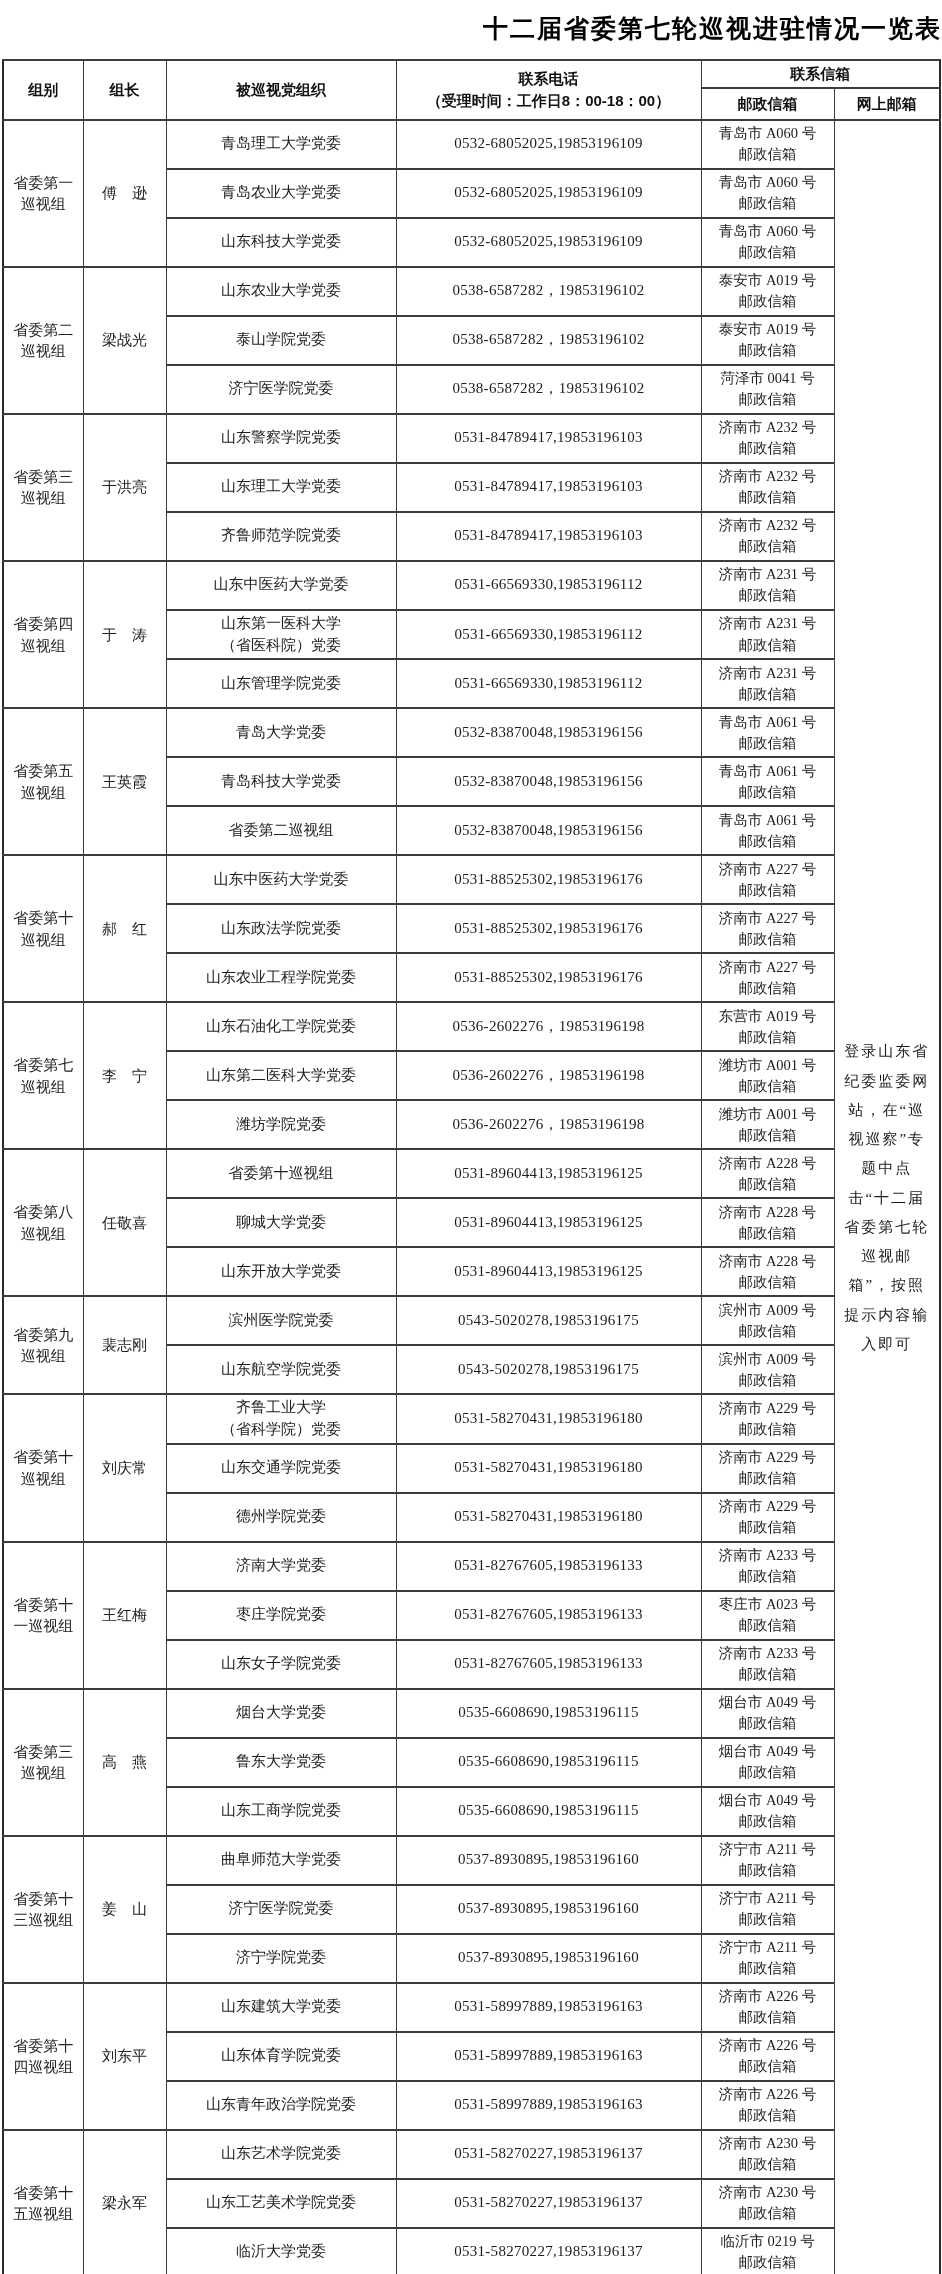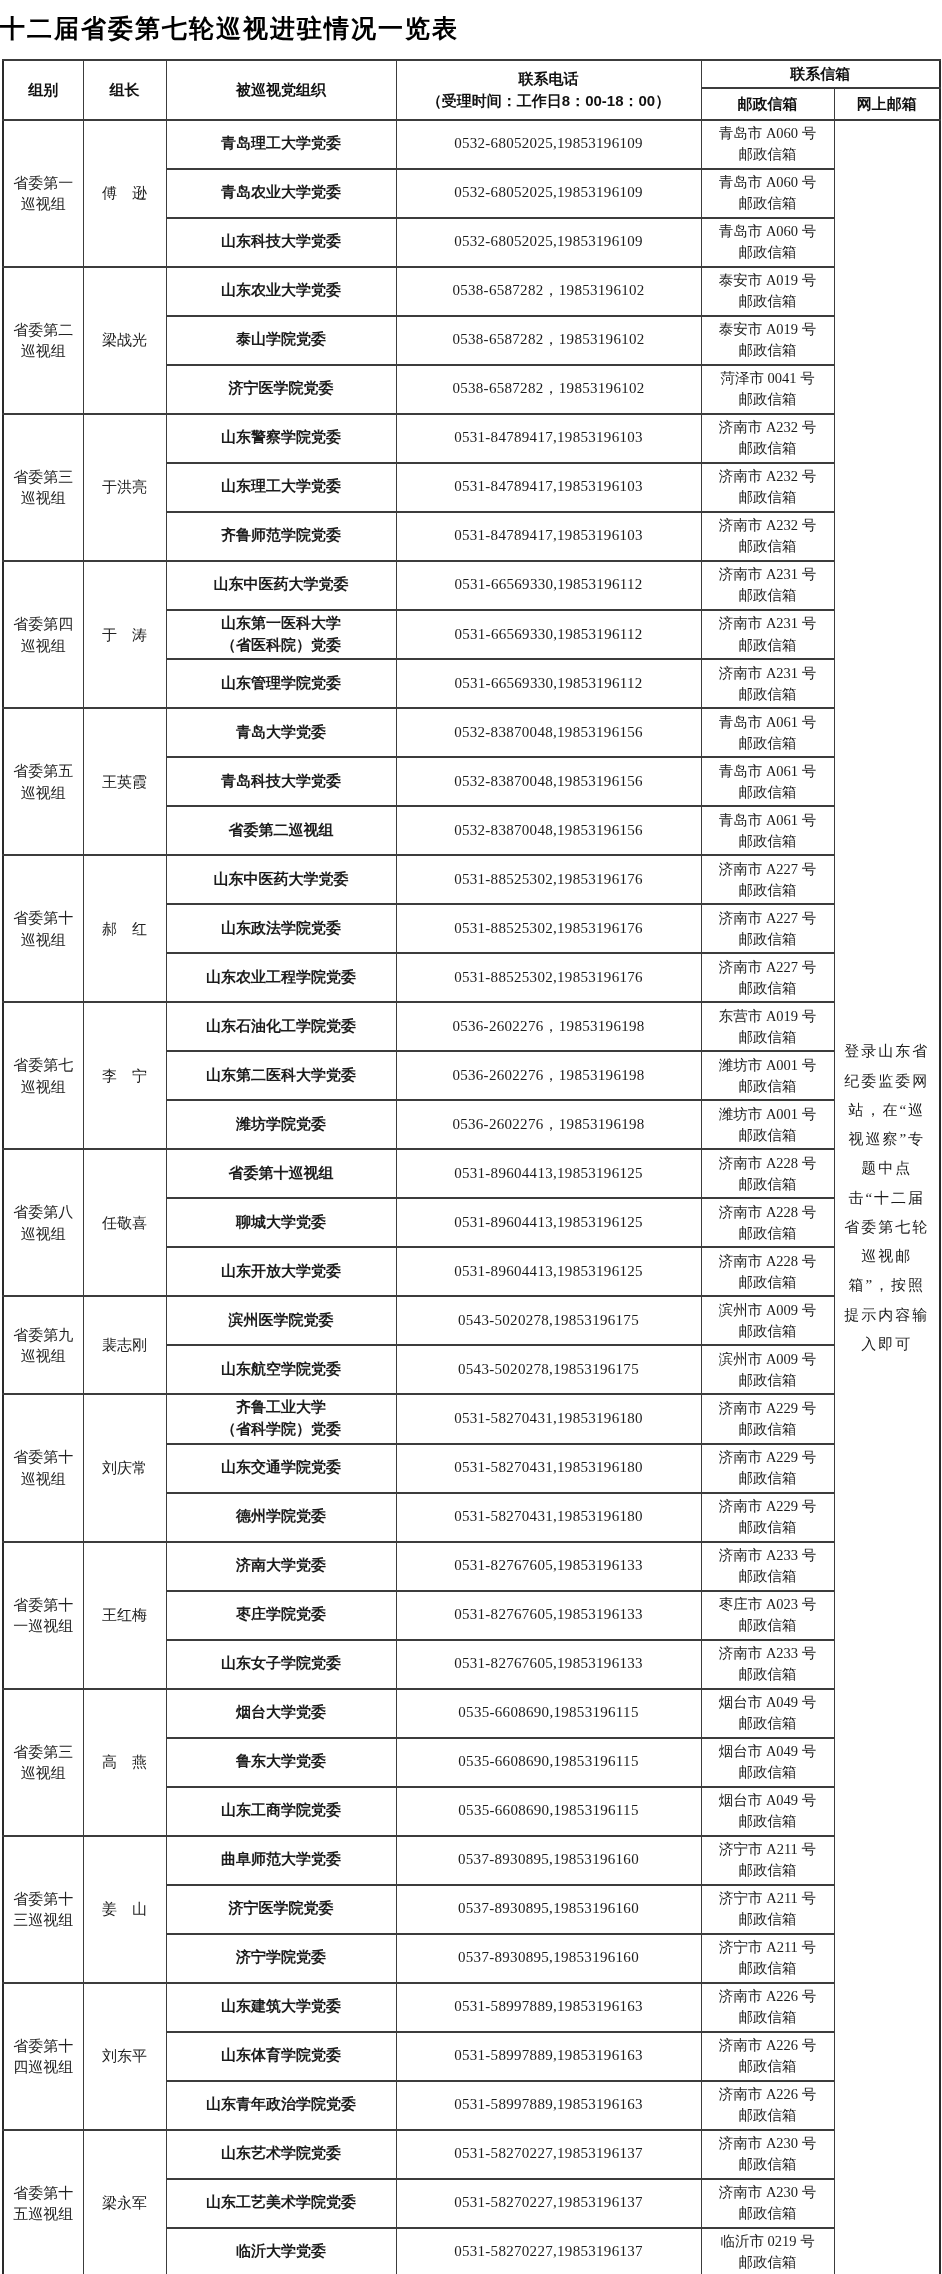--- a/index.html
+++ b/index.html
@@ -9,21 +9,21 @@
     font-family: "Liberation Serif", "DejaVu Serif", serif;
     color: #1c1c1c;
   }
   .page {
     width: 942px;
     height: 2274px;
     background: #ffffff;
     padding-top: 12px;
   }
   .doc-title {
-    text-align: left;
+    text-align: right;
     font-family: "Liberation Sans", "DejaVu Sans", sans-serif;
     font-weight: 700;
     font-size: 25px;
     letter-spacing: 2px;
     color: #000;
     margin-bottom: 14px;
   }
   table.sheet {
     border-collapse: collapse;
     table-layout: fixed;
@@ -57,21 +57,21 @@
     height: 49px;
     padding: 2px 4px;
     color: #1c1c1c;
   }
   td.col-group, td.col-leader {
     font-family: "Liberation Sans", "DejaVu Sans", sans-serif;
     font-size: 15px;
     color: #222;
     padding: 2px 7px;
   }
-  td.col-org { white-space: pre-line; font-weight: bold; }
+  td.col-org { white-space: pre-line; }
   td.col-phone { font-family: "Liberation Serif", "DejaVu Serif", serif; letter-spacing: 0.3px; }
   td.col-postal { white-space: pre-line; font-size: 14.5px; padding: 2px 10px; }
   td.col-web {
     font-size: 15px;
     line-height: 1.95;
     letter-spacing: 2px;
     padding: 6px 8px;
     text-align: left;
     vertical-align: middle;
   }

